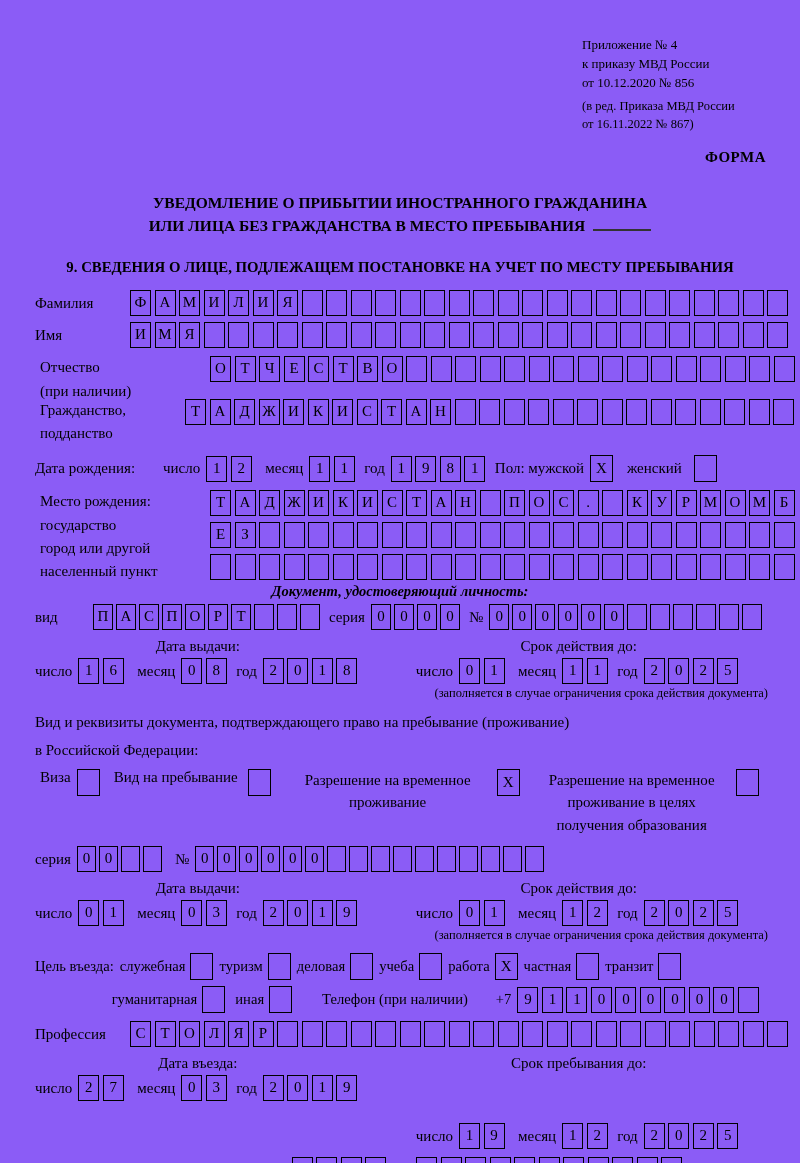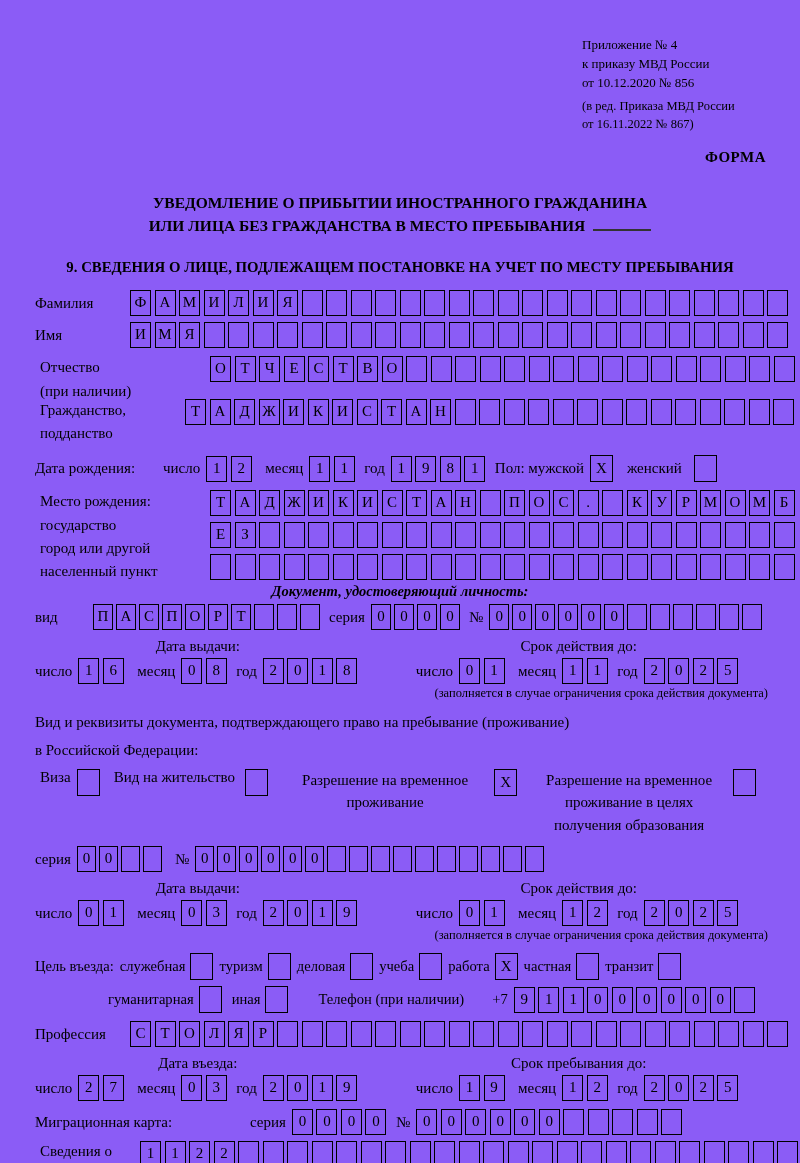--- a/index.html
+++ b/index.html
@@ -405,21 +405,21 @@
 
   <div class="intro ml">Вид и реквизиты документа, подтверждающего право на пребывание (проживание)
 в Российской Федерации:</div>
 
   <div class="frow fstart mt4">
     <span class="opt">
       <span>Виза</span>
       <span class="cbox gap6"></span>
     </span>
     <span class="opt gap14">
-      <span>Вид на жительство</span>
+      <span>Вид на пребывание</span>
       <span class="cbox gap10"></span>
     </span>
     <span class="opt gap14">
       <span class="opt-label-c ml" style="width:206px;">Разрешение на временное
 проживание</span>
       <span class="cbox gap6">X</span>
     </span>
     <span class="opt gap14">
       <span class="opt-label-c ml" style="width:196px;">Разрешение на временное
 проживание в целях
@@ -516,21 +516,21 @@
     <span class="gap6">учеба</span>
     <span class="cbox"></span>
     <span class="gap6">работа</span>
     <span class="cbox">X</span>
     <span class="gap6">частная</span>
     <span class="cbox"></span>
     <span class="gap6">транзит</span>
     <span class="cbox"></span>
   </div>
 
-  <div class="frow mt6 purpose-row" style="margin-left:108px;">
+  <div class="frow mt6 purpose-row" style="margin-left:74px;justify-content:center;">
     <span>гуманитарная</span>
     <span class="cbox"></span>
     <span class="gap10">иная</span>
     <span class="cbox"></span>
     <span style="margin-left:30px;">Телефон (при наличии)</span>
     <span style="margin-left:28px;margin-right:6px;">+7</span>
     <span class="cells">
         <span class="cell">9</span>
         <span class="cell">1</span>
         <span class="cell">1</span>
@@ -593,21 +593,21 @@
           </span>
         <span class="dlab gap6">год</span>
         <span class="cells">
             <span class="cell">2</span>
             <span class="cell">0</span>
             <span class="cell">1</span>
             <span class="cell">9</span>
           </span>
       </div>
     </div>
-    <div class="dgroup" style="margin-left:55px;">
+    <div class="dgroup" style="margin-left:55px;gap:48px;">
       <div class="dhead">Срок пребывания до:</div>
       <div class="drow">
         <span class="dlab">число</span>
         <span class="cells">
             <span class="cell">1</span>
             <span class="cell">9</span>
           </span>
         <span class="dlab gap10">месяц</span>
         <span class="cells">
             <span class="cell">1</span>

